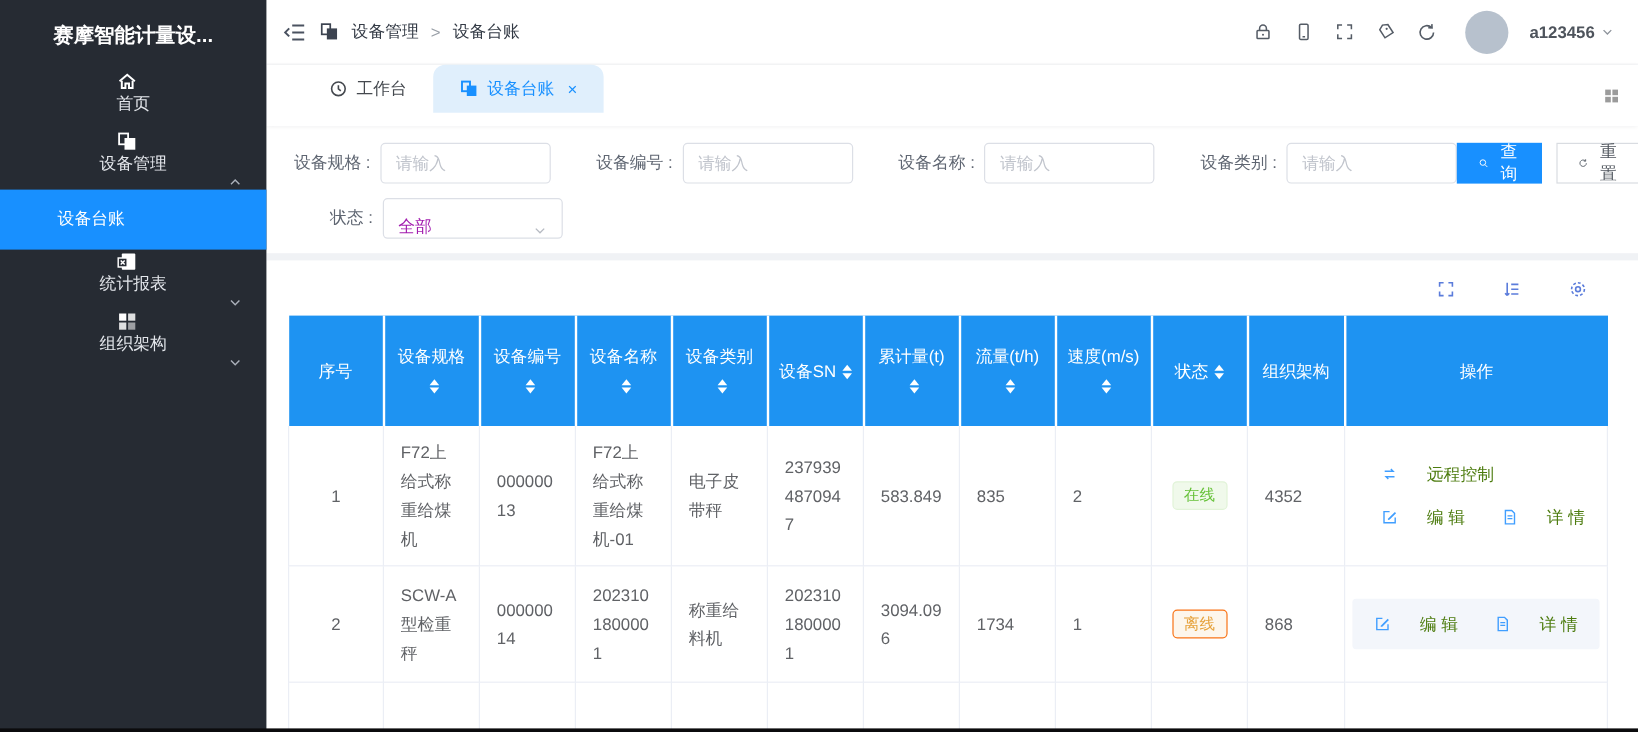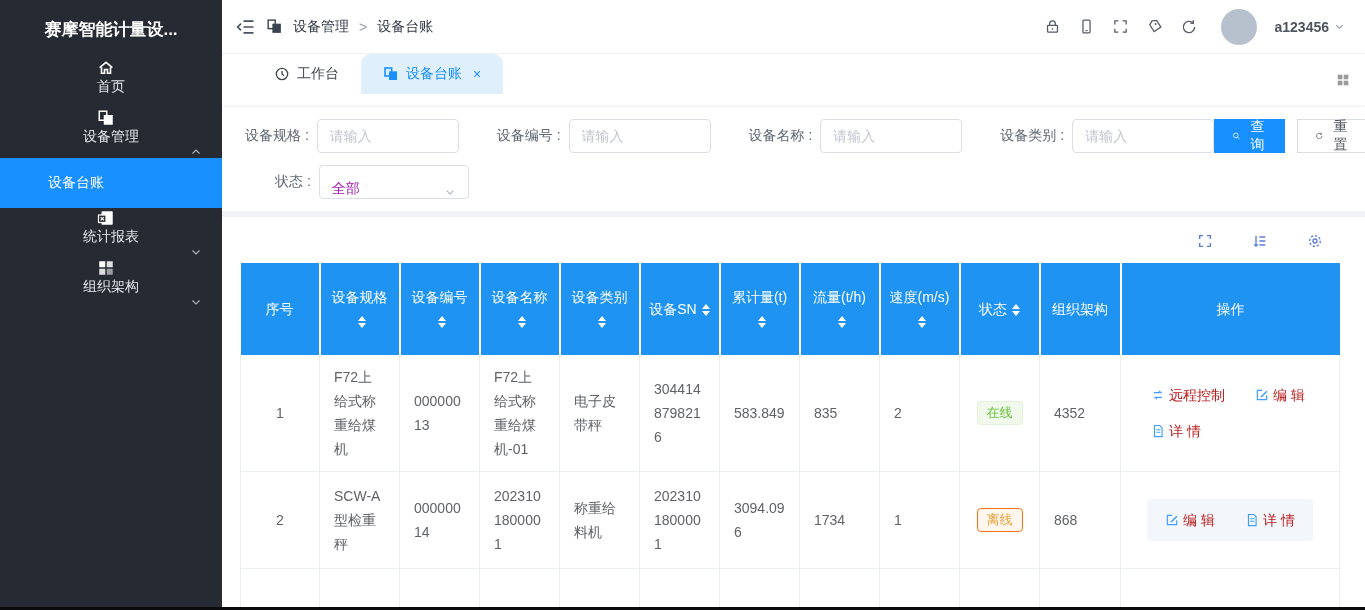--- a/index.html
+++ b/index.html
@@ -65,21 +65,21 @@
   .sort-caret { display:inline-flex; flex-direction:column; vertical-align:middle; margin-left:5px; }
   .sort-caret i { display:block; width:0; height:0; border:4px solid transparent; }
   .sort-caret .up { border-bottom:5px solid #fff; border-top:none; margin-bottom:2px; }
   .sort-caret .down { border-top:5px solid #fff; border-bottom:none; }
 
   .badge { display:inline-block; padding:2px 9px; font-size:13px; border-radius:4px; line-height:18px; }
   .badge-success { color:#67c23a; background:#f0f9eb; border:1px solid #e1f3d8; }
   .badge-warning { color:#e6a23c; background:#fdf6ec; border:1px solid #f97316; }
 
   .ops { display:flex; flex-wrap:wrap; column-gap:30px; row-gap:12px; padding-left:16px; }
-  .op-link { color:#b91c1c; display:inline-flex; align-items:center; gap:4px; cursor:pointer; white-space:nowrap; }
+  .op-link { color:#4d7c0f; display:inline-flex; align-items:center; gap:24px; cursor:pointer; white-space:nowrap; }
   .ops-panel { background:#f3f6fb; border-radius:3px; padding:9px 18px; display:inline-flex; gap:30px; margin:0 auto; }
 
   .bottom-strip { position:absolute; left:0; right:0; bottom:0; height:3px; background:#0b0b0d; z-index:40; }
 
   svg { display:block; }
 </style>
 </head>
 <body>
 
 <aside class="sidebar">
@@ -363,21 +363,21 @@
           <th><span>操作</span></th>
         </tr>
       </thead>
       <tbody>
         <tr class="r1">
           <td class="c-center">1</td>
           <td>F72上给式称重给煤机</td>
           <td>00000013</td>
           <td>F72上给式称重给煤机-01</td>
           <td>电子皮带秤</td>
-          <td>3044148798216</td>
+          <td>2379394870947</td>
           <td>583.849</td>
           <td>835</td>
           <td>2</td>
           <td class="c-center"><span class="badge badge-success">在线</span></td>
           <td>4352</td>
           <td>
             <div class="ops">
               <span class="op-link">
                 <svg width="14" height="14" viewBox="0 0 24 24">
                     <path d="M5 8h12l-3.2-3.2M19 16H7l3.2 3.2" fill="none" stroke="#409eff" stroke-width="2"></path>

